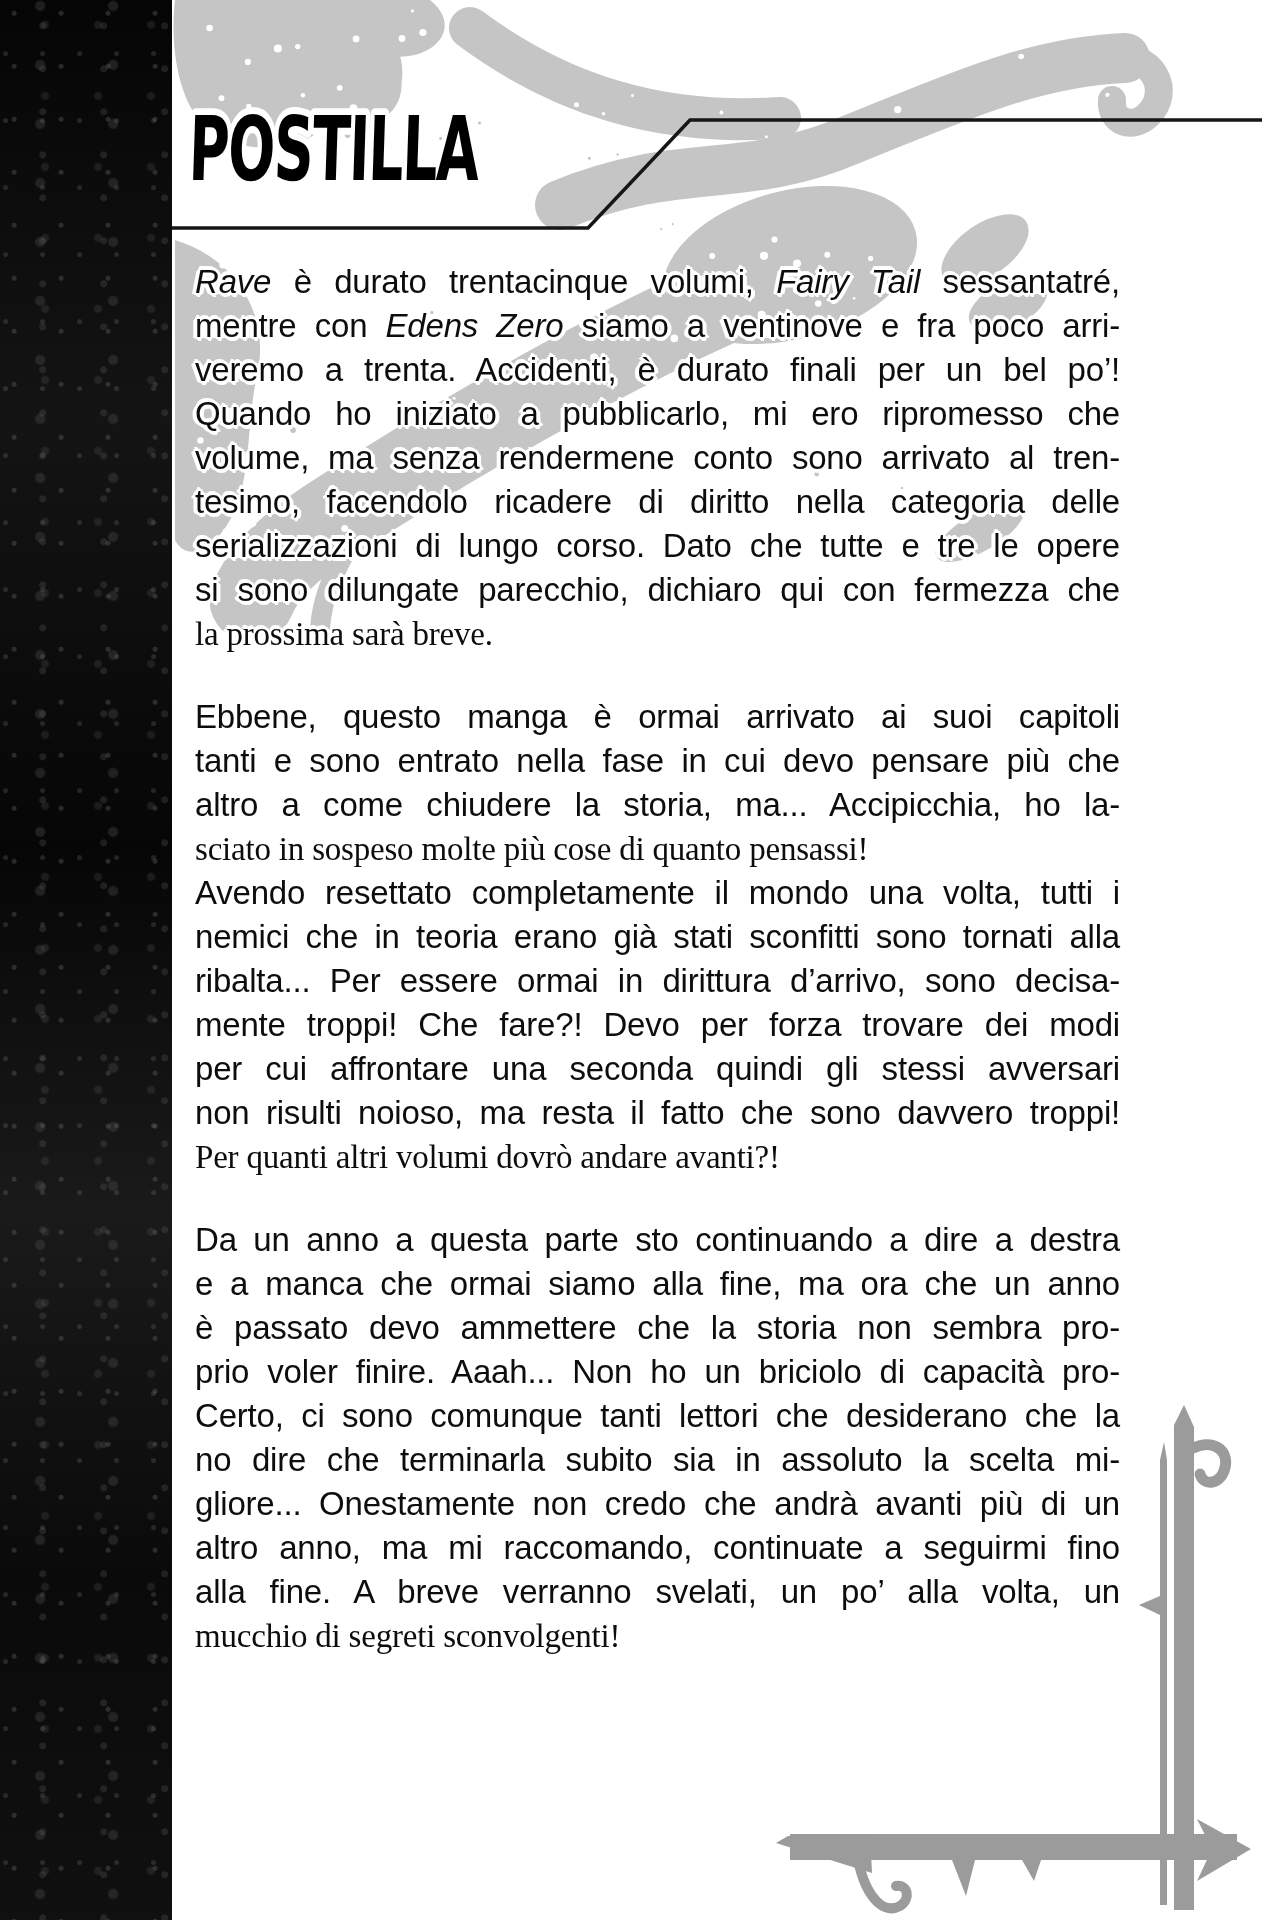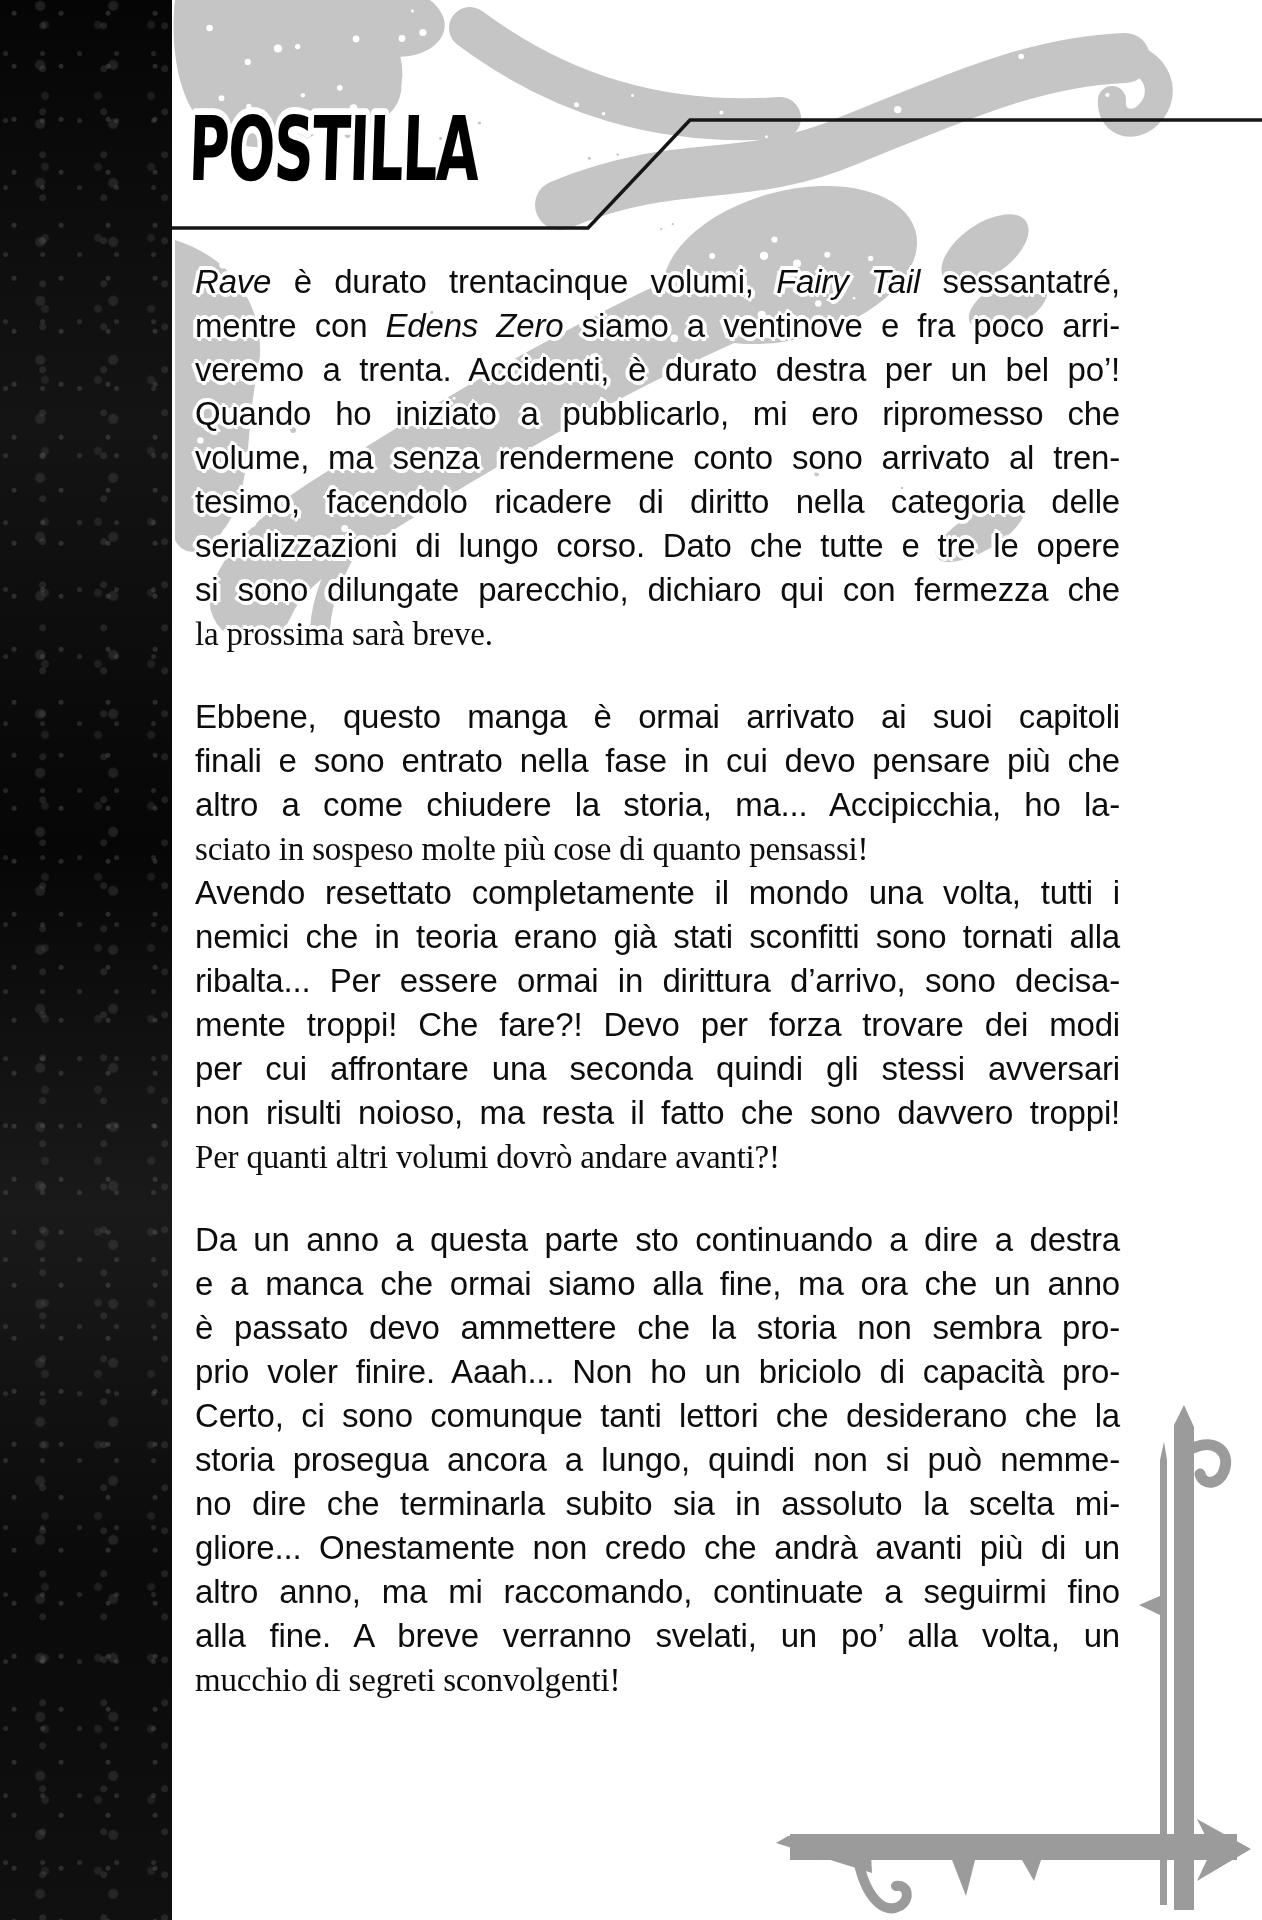--- a/index.html
+++ b/index.html
@@ -223,48 +223,47 @@
   </svg>
 
   <svg class="title-svg" width="440" height="140" viewBox="0 0 440 140">
     <text transform="translate(18,102) scale(0.66,1.06) skewX(-3)" font-family="DejaVu Sans, sans-serif" font-weight="bold" font-size="84" letter-spacing="-2" fill="#000000" stroke="#ffffff" stroke-width="13" stroke-linejoin="round" paint-order="stroke">POSTILLA</text>
   </svg>
 
   <div class="text-col" id="text-col">
       <div class="para">
         <div class="line"><i>Rave</i> è durato trentacinque volumi, <i>Fairy Tail</i> sessantatré,</div>
         <div class="line">mentre con <i>Edens Zero</i> siamo a ventinove e fra poco arri-</div>
-        <div class="line">veremo a trenta. Accidenti, è durato destra per un bel po’!</div>
+        <div class="line">veremo a trenta. Accidenti, è durato finali per un bel po’!</div>
         <div class="line">Quando ho iniziato a pubblicarlo, mi ero ripromesso che</div>
         <div class="line">volume, ma senza rendermene conto sono arrivato al tren-</div>
         <div class="line">tesimo, facendolo ricadere di diritto nella categoria delle</div>
         <div class="line">serializzazioni di lungo corso. Dato che tutte e tre le opere</div>
         <div class="line">si sono dilungate parecchio, dichiaro qui con fermezza che</div>
         <div class="line end">la prossima sarà breve.</div>
       </div>
       <div class="para">
         <div class="line">Ebbene, questo manga è ormai arrivato ai suoi capitoli</div>
-        <div class="line">finali e sono entrato nella fase in cui devo pensare più che</div>
+        <div class="line">tanti e sono entrato nella fase in cui devo pensare più che</div>
         <div class="line">altro a come chiudere la storia, ma... Accipicchia, ho la-</div>
         <div class="line end">sciato in sospeso molte più cose di quanto pensassi!</div>
         <div class="line">Avendo resettato completamente il mondo una volta, tutti i</div>
         <div class="line">nemici che in teoria erano già stati sconfitti sono tornati alla</div>
         <div class="line">ribalta... Per essere ormai in dirittura d’arrivo, sono decisa-</div>
         <div class="line">mente troppi! Che fare?! Devo per forza trovare dei modi</div>
         <div class="line">per cui affrontare una seconda quindi gli stessi avversari</div>
         <div class="line">non risulti noioso, ma resta il fatto che sono davvero troppi!</div>
         <div class="line end">Per quanti altri volumi dovrò andare avanti?!</div>
       </div>
       <div class="para">
         <div class="line">Da un anno a questa parte sto continuando a dire a destra</div>
         <div class="line">e a manca che ormai siamo alla fine, ma ora che un anno</div>
         <div class="line">è passato devo ammettere che la storia non sembra pro-</div>
         <div class="line">prio voler finire. Aaah... Non ho un briciolo di capacità pro-</div>
         <div class="line">Certo, ci sono comunque tanti lettori che desiderano che la</div>
-        <div class="line">storia prosegua ancora a lungo, quindi non si può nemme-</div>
         <div class="line">no dire che terminarla subito sia in assoluto la scelta mi-</div>
         <div class="line">gliore... Onestamente non credo che andrà avanti più di un</div>
         <div class="line">altro anno, ma mi raccomando, continuate a seguirmi fino</div>
         <div class="line">alla fine. A breve verranno svelati, un po’ alla volta, un</div>
         <div class="line end">mucchio di segreti sconvolgenti!</div>
       </div>
     </div>
 
 </div>
 

